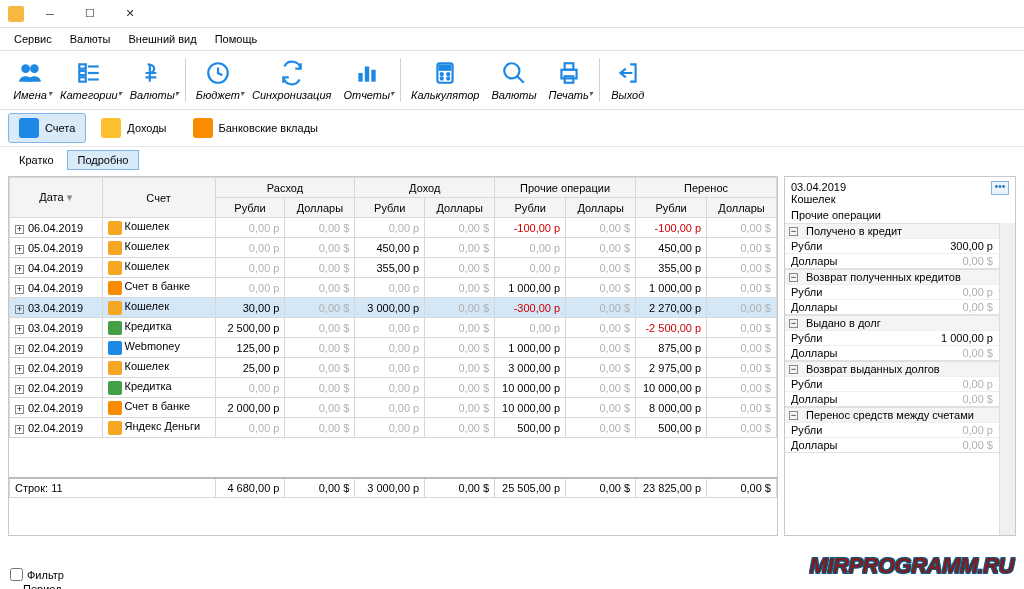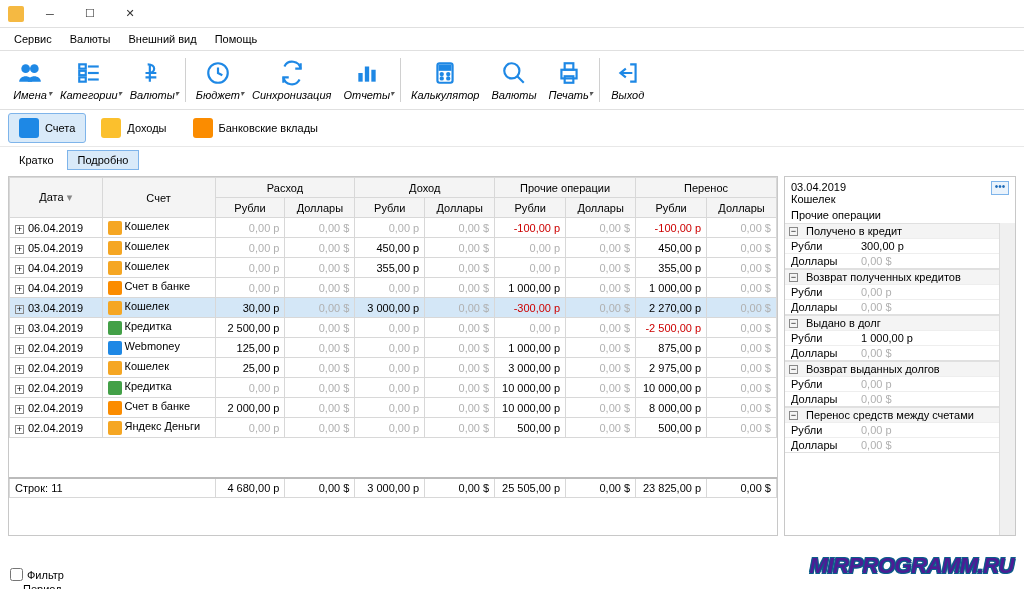--- a/index.html
+++ b/index.html
@@ -47,34 +47,34 @@
 tr.totals td { background: #fff; font-weight: normal; border-top: 2px solid #bbb; }
 .spacer-row td { height: 40px; border-left: none; border-right: none; }
 
 .detail-head { padding: 4px 6px; display: flex; justify-content: space-between; align-items: flex-start; }
 .more-btn { width: 18px; height: 14px; border: 1px solid #7eb4ea; background: #eaf3fc; color: #1e6bb8; font-size: 10px; text-align: center; line-height: 10px; cursor: pointer; }
 .detail-body { flex: 1; overflow: auto; }
 .dsec { border-bottom: 1px solid #e0e0e0; }
 .dsec-h { background: #f4f4f4; padding: 1px 4px; display: flex; align-items: center; gap: 4px; border-top: 1px solid #e0e0e0; }
 .drow { display: flex; border-top: 1px solid #eee; }
 .drow .k { width: 70px; padding: 1px 6px; }
-.drow .v { flex: 1; text-align: left; padding: 1px 6px; }
+.drow .v { flex: 1; text-align: right; padding: 1px 6px; }
 .drow .v.g { color: #b0b0b0; }
 .scrollbar-v { width: 16px; background: #f0f0f0; border-left: 1px solid #ddd; }
 
 .filter { padding: 4px 10px; height: 52px; }
 .filter fieldset { border: 1px solid #ccc; padding: 4px 8px 8px 8px; display: flex; align-items: center; gap: 8px; margin-top: 2px; }
 .filter legend { padding: 0 4px; }
 .chk { display: flex; align-items: center; gap: 4px; margin-top: 24px; }
 .dateinp { width: 80px; border: 1px solid #aaa; padding: 1px 3px; height: 18px; }
 .cal { width: 16px; height: 16px; display: inline-flex; align-items: center; justify-content: center; color: #555; }
 .xcal { color: #cc0000; font-size: 10px; margin-left: -2px; }
 select { border: 1px solid #aaa; height: 20px; width: 120px; }
 
-.watermark { position: absolute; right: 10px; bottom: 10px; font-family: Arial Black, sans-serif; font-size: 22px; font-weight: 900; color: #4c1d95; text-shadow: 1px 1px 0 #0b5e8a, -1px -1px 0 #0b5e8a, 1px -1px 0 #0b5e8a, -1px 1px 0 #0b5e8a; font-style: italic; letter-spacing: -0.5px; }
+.watermark { position: absolute; right: 10px; bottom: 10px; font-family: Arial Black, sans-serif; font-size: 22px; font-weight: 900; color: #7f1d1d; text-shadow: 1px 1px 0 #0b5e8a, -1px -1px 0 #0b5e8a, 1px -1px 0 #0b5e8a, -1px 1px 0 #0b5e8a; font-style: italic; letter-spacing: -0.5px; }
 </style>
 </head>
 <body>
 
 <div class="titlebar">
   <div class="icon"></div>
   <div class="winbtn">─</div>
   <div class="winbtn">☐</div>
   <div class="winbtn">✕</div>
 </div>

